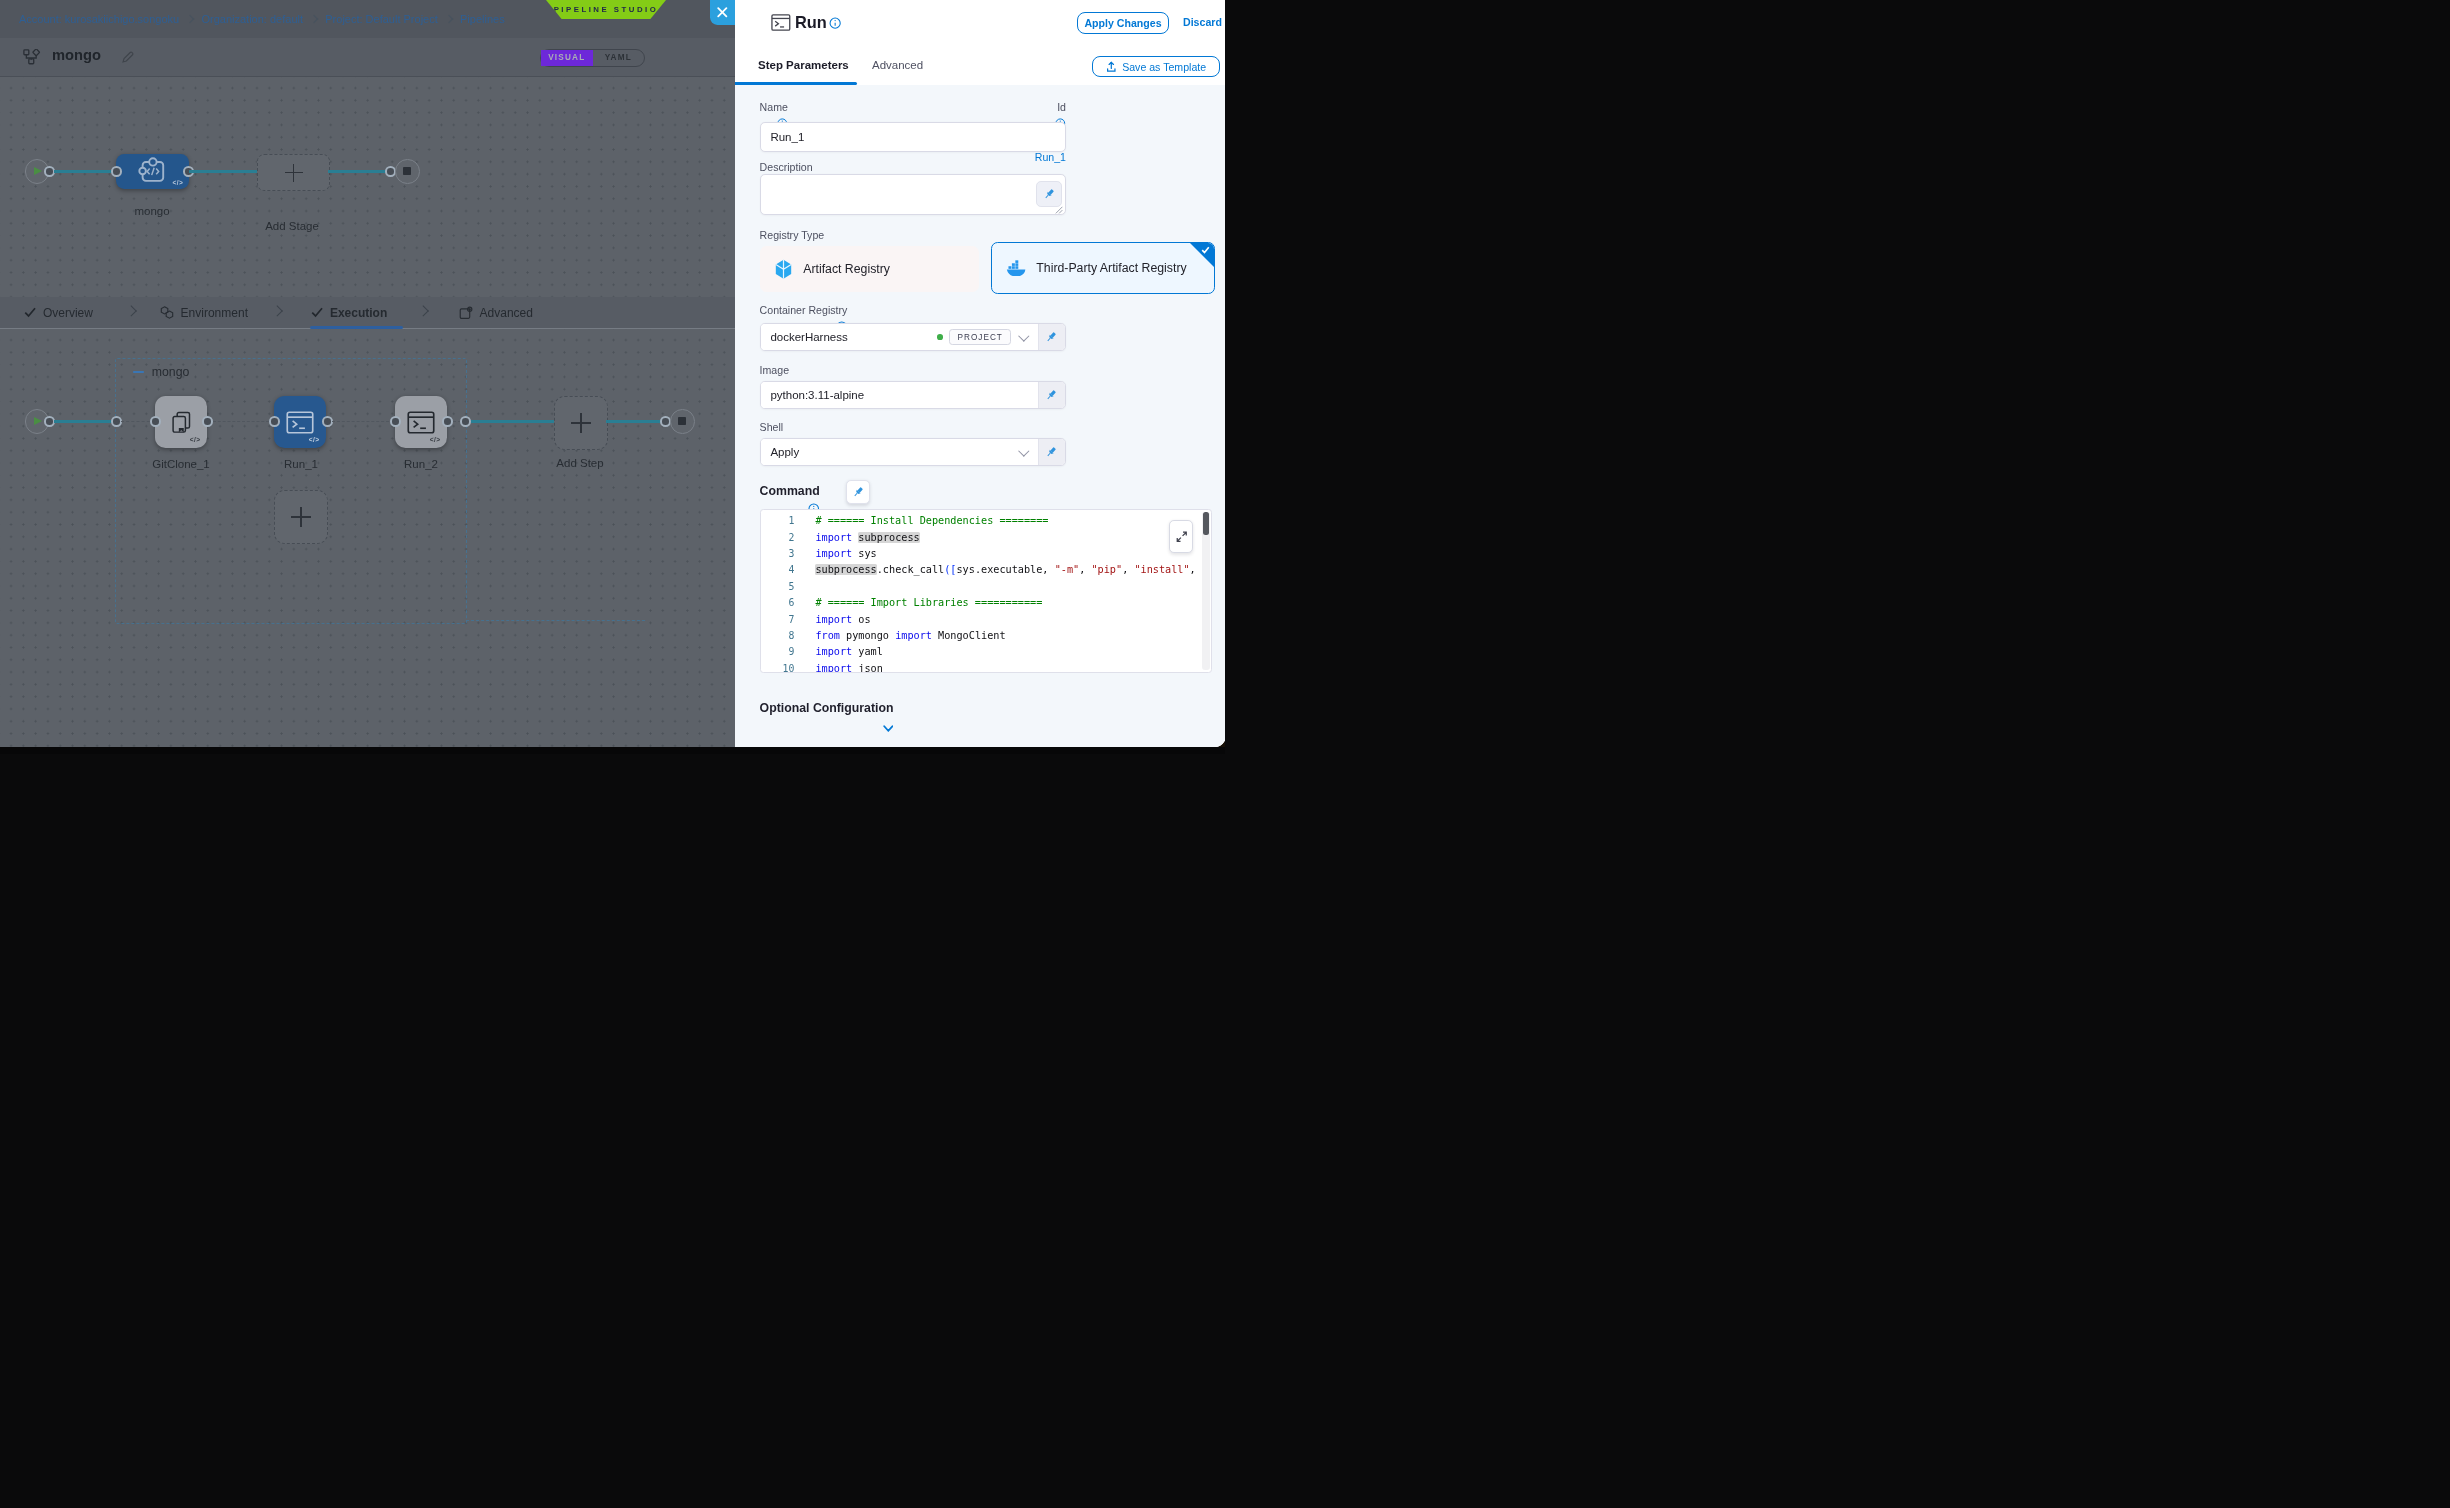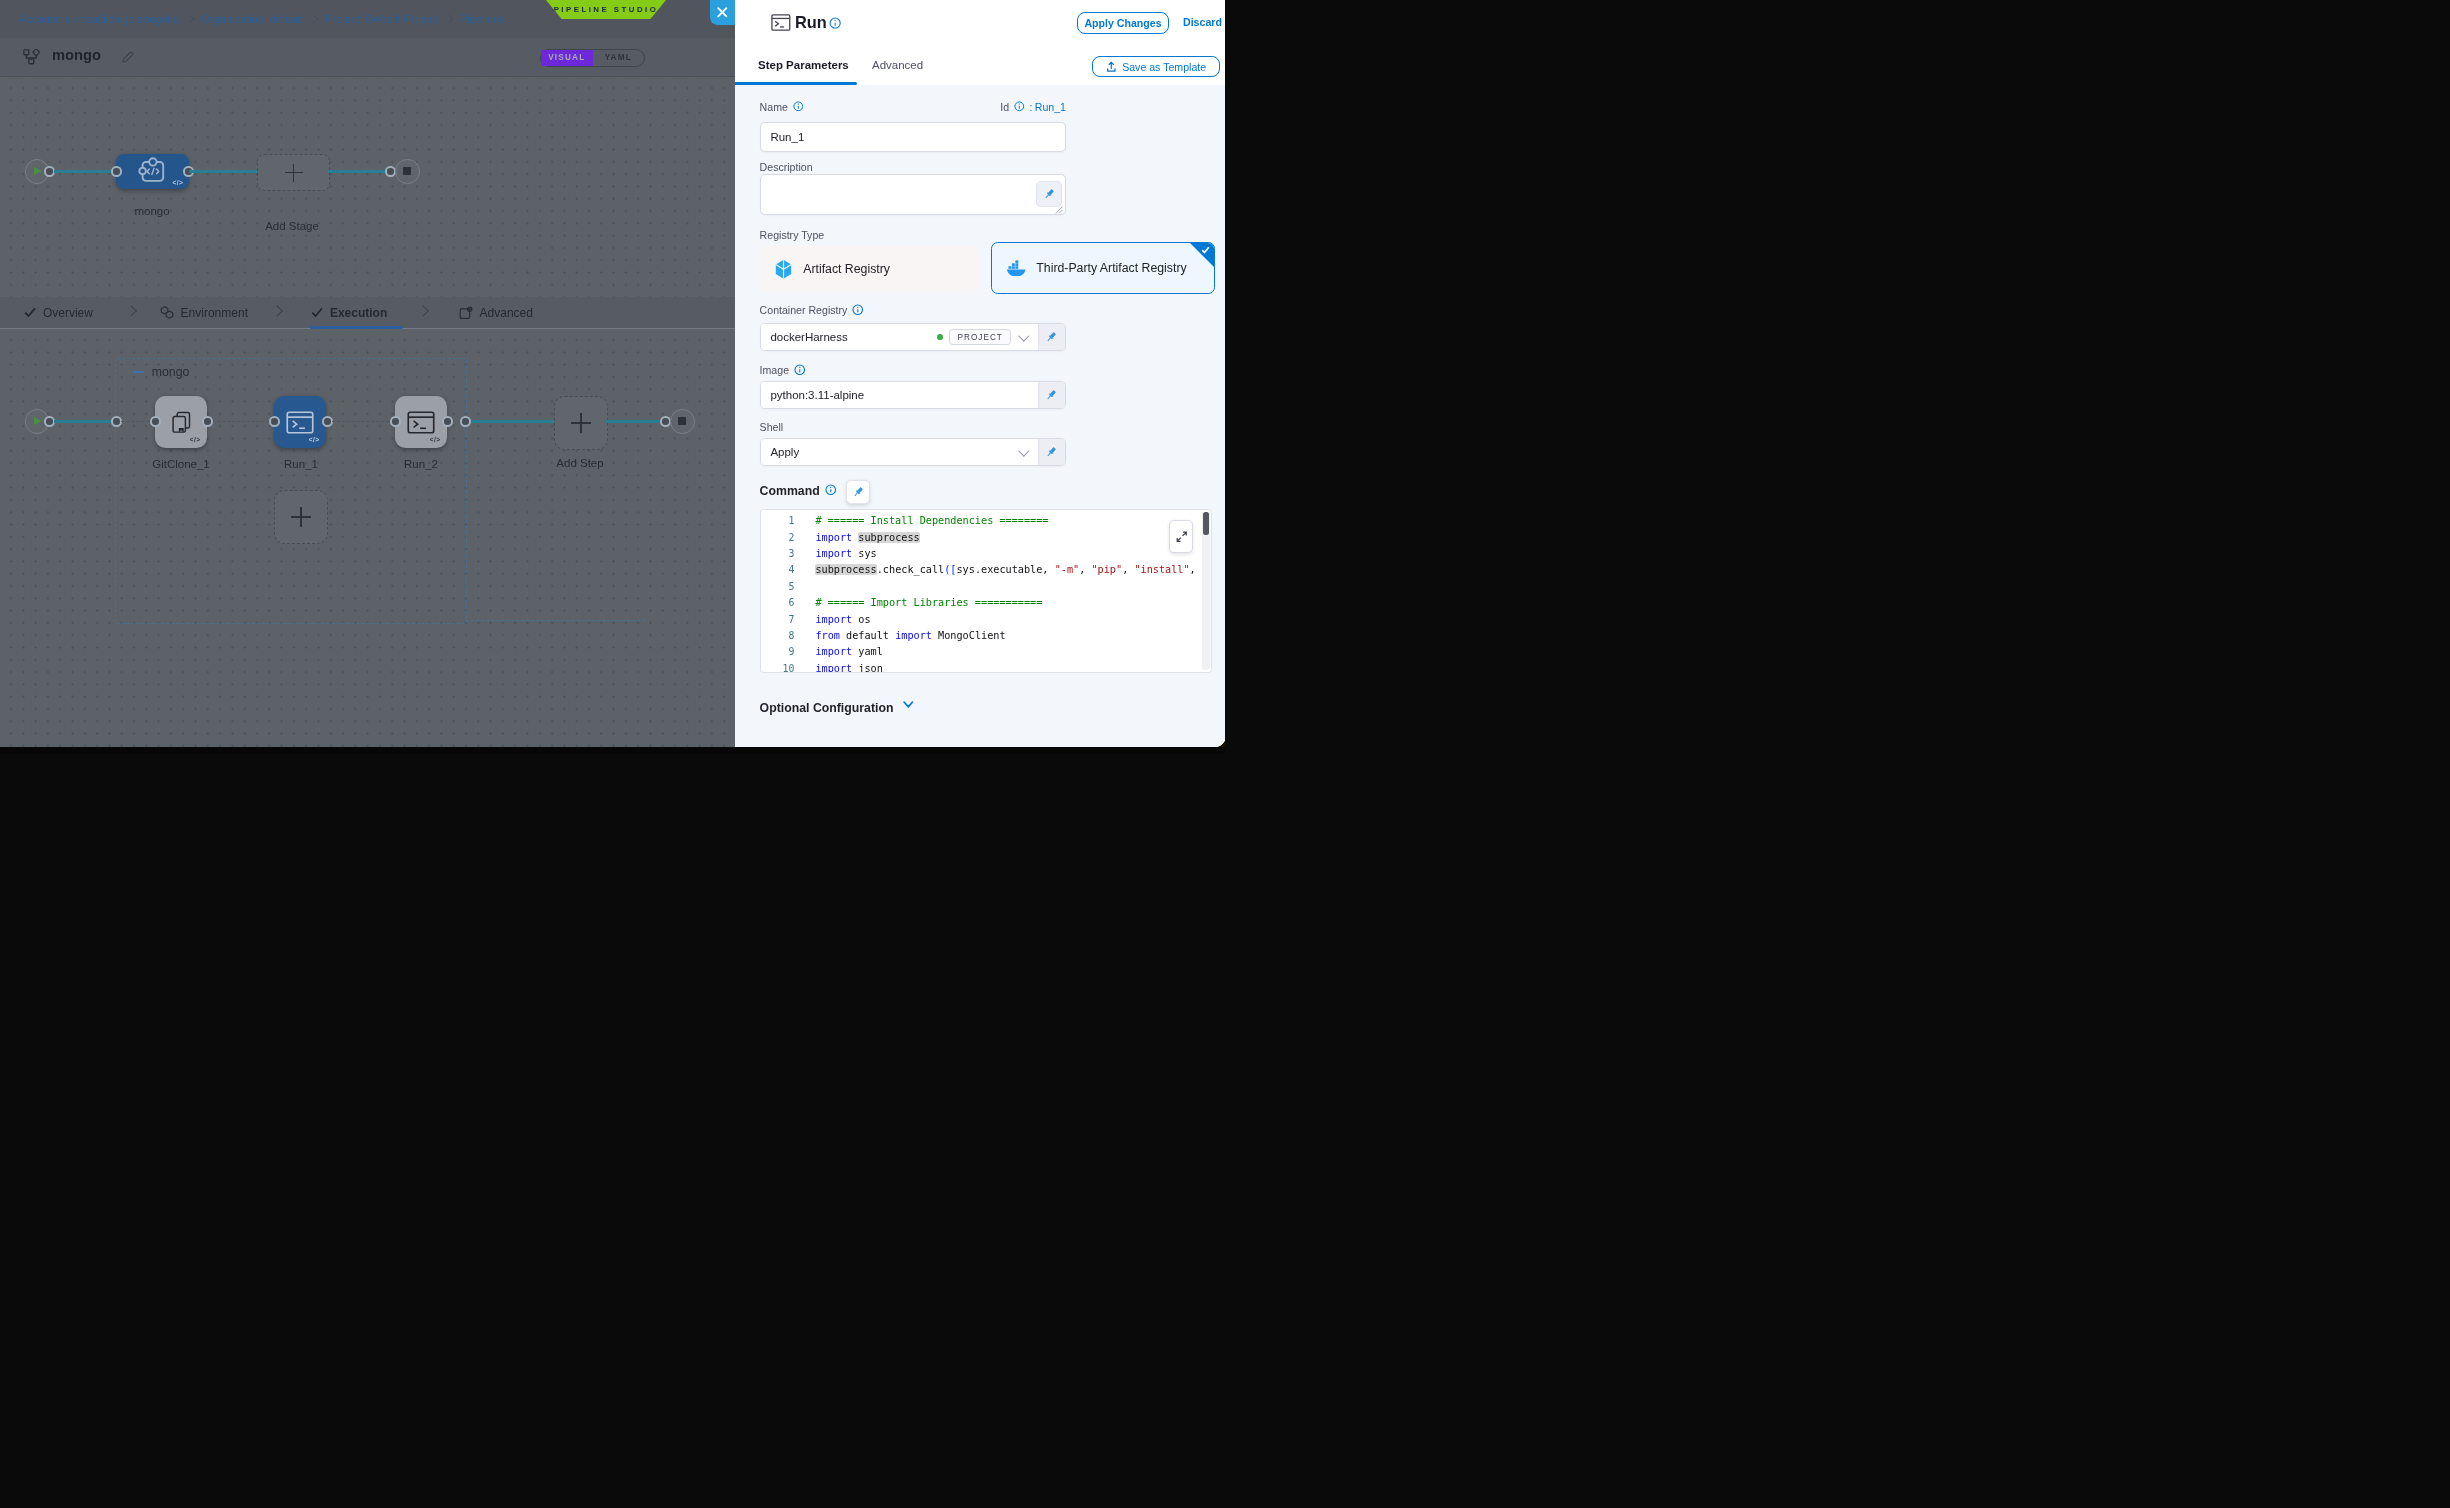--- a/index.html
+++ b/index.html
@@ -64,21 +64,21 @@
   .d-title{position:absolute;left:55px;top:13px;font-size:16.4px;font-weight:bold;color:#1c1c28;}
   .btn-outline{display:flex;align-items:center;justify-content:center;gap:5.7px;border:0.8px solid #0278d5;border-radius:8px;background:#fff;color:#0278d5;font-size:10.6px;font-weight:bold;cursor:pointer;box-sizing:border-box;}
   .link-blue{color:#0278d5;font-size:10.6px;font-weight:bold;cursor:pointer;}
   .d-tabs{position:absolute;left:0;top:47px;width:100%;height:38px;background:#fff;}
   .d-tab{position:absolute;top:0;height:35px;display:flex;align-items:center;font-size:11.5px;cursor:pointer;}
   .d-tab.active{font-weight:bold;color:#1c1c28;}
   .d-tab.idle{color:#4f5162;}
   .d-underline{position:absolute;left:0;top:35px;width:122px;height:2.5px;background:#0278d5;border-radius:0 1.6px 1.6px 0;}
   .d-content{position:absolute;left:0;top:85px;width:100%;height:662px;background:#f3f7fb;}
 
-  .f-label{position:absolute;display:flex;align-items:flex-start;gap:4.9px;font-size:10.6px;color:#4d5060;}
+  .f-label{position:absolute;display:flex;align-items:flex-end;gap:4.9px;font-size:10.6px;color:#4d5060;flex-direction:column;}
   .f-label.bold{font-size:12.3px;font-weight:bold;color:#1f1f2b;}
   .input{position:absolute;background:#fff;border:0.8px solid #d9dae6;border-radius:4.9px;box-sizing:border-box;font-size:11.5px;color:#22222a;display:flex;align-items:center;padding:0 9.8px;box-shadow:0 0.8px 1.6px rgba(40,41,61,.04);}
   .igroup{position:absolute;border:0.8px solid #d9dae6;border-radius:4.9px;box-sizing:border-box;display:flex;overflow:hidden;background:#fff;box-shadow:0 0.8px 1.6px rgba(40,41,61,.04);}
   .igroup .ifield{flex:1;display:flex;align-items:center;padding:0 9.8px;font-size:11.5px;color:#22222a;background:#fff;min-width:0;}
   .igroup .iaddon{width:26px;background:#edeef4;border-left:0.8px solid #e2e3ec;display:flex;align-items:center;justify-content:center;cursor:pointer;}
   .chev{width:6.6px;height:6.6px;border-right:1.5px solid #8f92a3;border-bottom:1.5px solid #8f92a3;transform:rotate(45deg);margin-top:-3.3px;}
   .scope-badge{border:0.8px solid #d5d7e2;background:#fbfbfd;border-radius:3.3px;padding:2.5px 7.4px;font-size:8.2px;letter-spacing:1px;color:#3c3e50;}
   .dot-green{width:5.7px;height:5.7px;border-radius:50%;background:#3fae49;}
   .pin-btn{position:absolute;background:#eef0f7;border:0.8px solid #e0e2ec;border-radius:4.9px;display:flex;align-items:center;justify-content:center;cursor:pointer;}
   .card{position:absolute;border-radius:6.6px;display:flex;align-items:center;gap:9.8px;padding:0 14px;box-sizing:border-box;cursor:pointer;}
@@ -503,21 +503,21 @@
             <div class="ln">10</div>
           </div>
         <div class="code">
             <div class="code-line"><span class="tok-comment"># ====== Install Dependencies ========</span></div>
             <div class="code-line"><span class="tok-keyword">import</span><span class="tok-plain"> </span><span class="tok-hl">subprocess</span></div>
             <div class="code-line"><span class="tok-keyword">import</span><span class="tok-plain"> sys</span></div>
             <div class="code-line"><span class="tok-hl">subprocess</span><span class="tok-plain">.check_call</span><span class="tok-bracket">([</span><span class="tok-plain">sys.executable, </span><span class="tok-string">"-m"</span><span class="tok-plain">, </span><span class="tok-string">"pip"</span><span class="tok-plain">, </span><span class="tok-string">"install"</span><span class="tok-plain">, </span></div>
             <div class="code-line"></div>
             <div class="code-line"><span class="tok-comment"># ====== Import Libraries ===========</span></div>
             <div class="code-line"><span class="tok-keyword">import</span><span class="tok-plain"> os</span></div>
-            <div class="code-line"><span class="tok-keyword">from</span><span class="tok-plain"> default </span><span class="tok-keyword">import</span><span class="tok-plain"> MongoClient</span></div>
+            <div class="code-line"><span class="tok-keyword">from</span><span class="tok-plain"> pymongo </span><span class="tok-keyword">import</span><span class="tok-plain"> MongoClient</span></div>
             <div class="code-line"><span class="tok-keyword">import</span><span class="tok-plain"> yaml</span></div>
             <div class="code-line"><span class="tok-keyword">import</span><span class="tok-plain"> json</span></div>
           </div>
         <div class="expand-btn">
           <svg width="11.5" height="11.5" viewBox="0 0 14 14" fill="none" stroke="#41434f" stroke-width="1.5">
             <path d="M8.5 1.5h4v4M12.5 1.5L8 6M5.5 12.5h-4v-4M1.5 12.5L6 8"></path>
           </svg>
         </div>
         <div class="vscroll">
             <div class="vthumb"></div>

